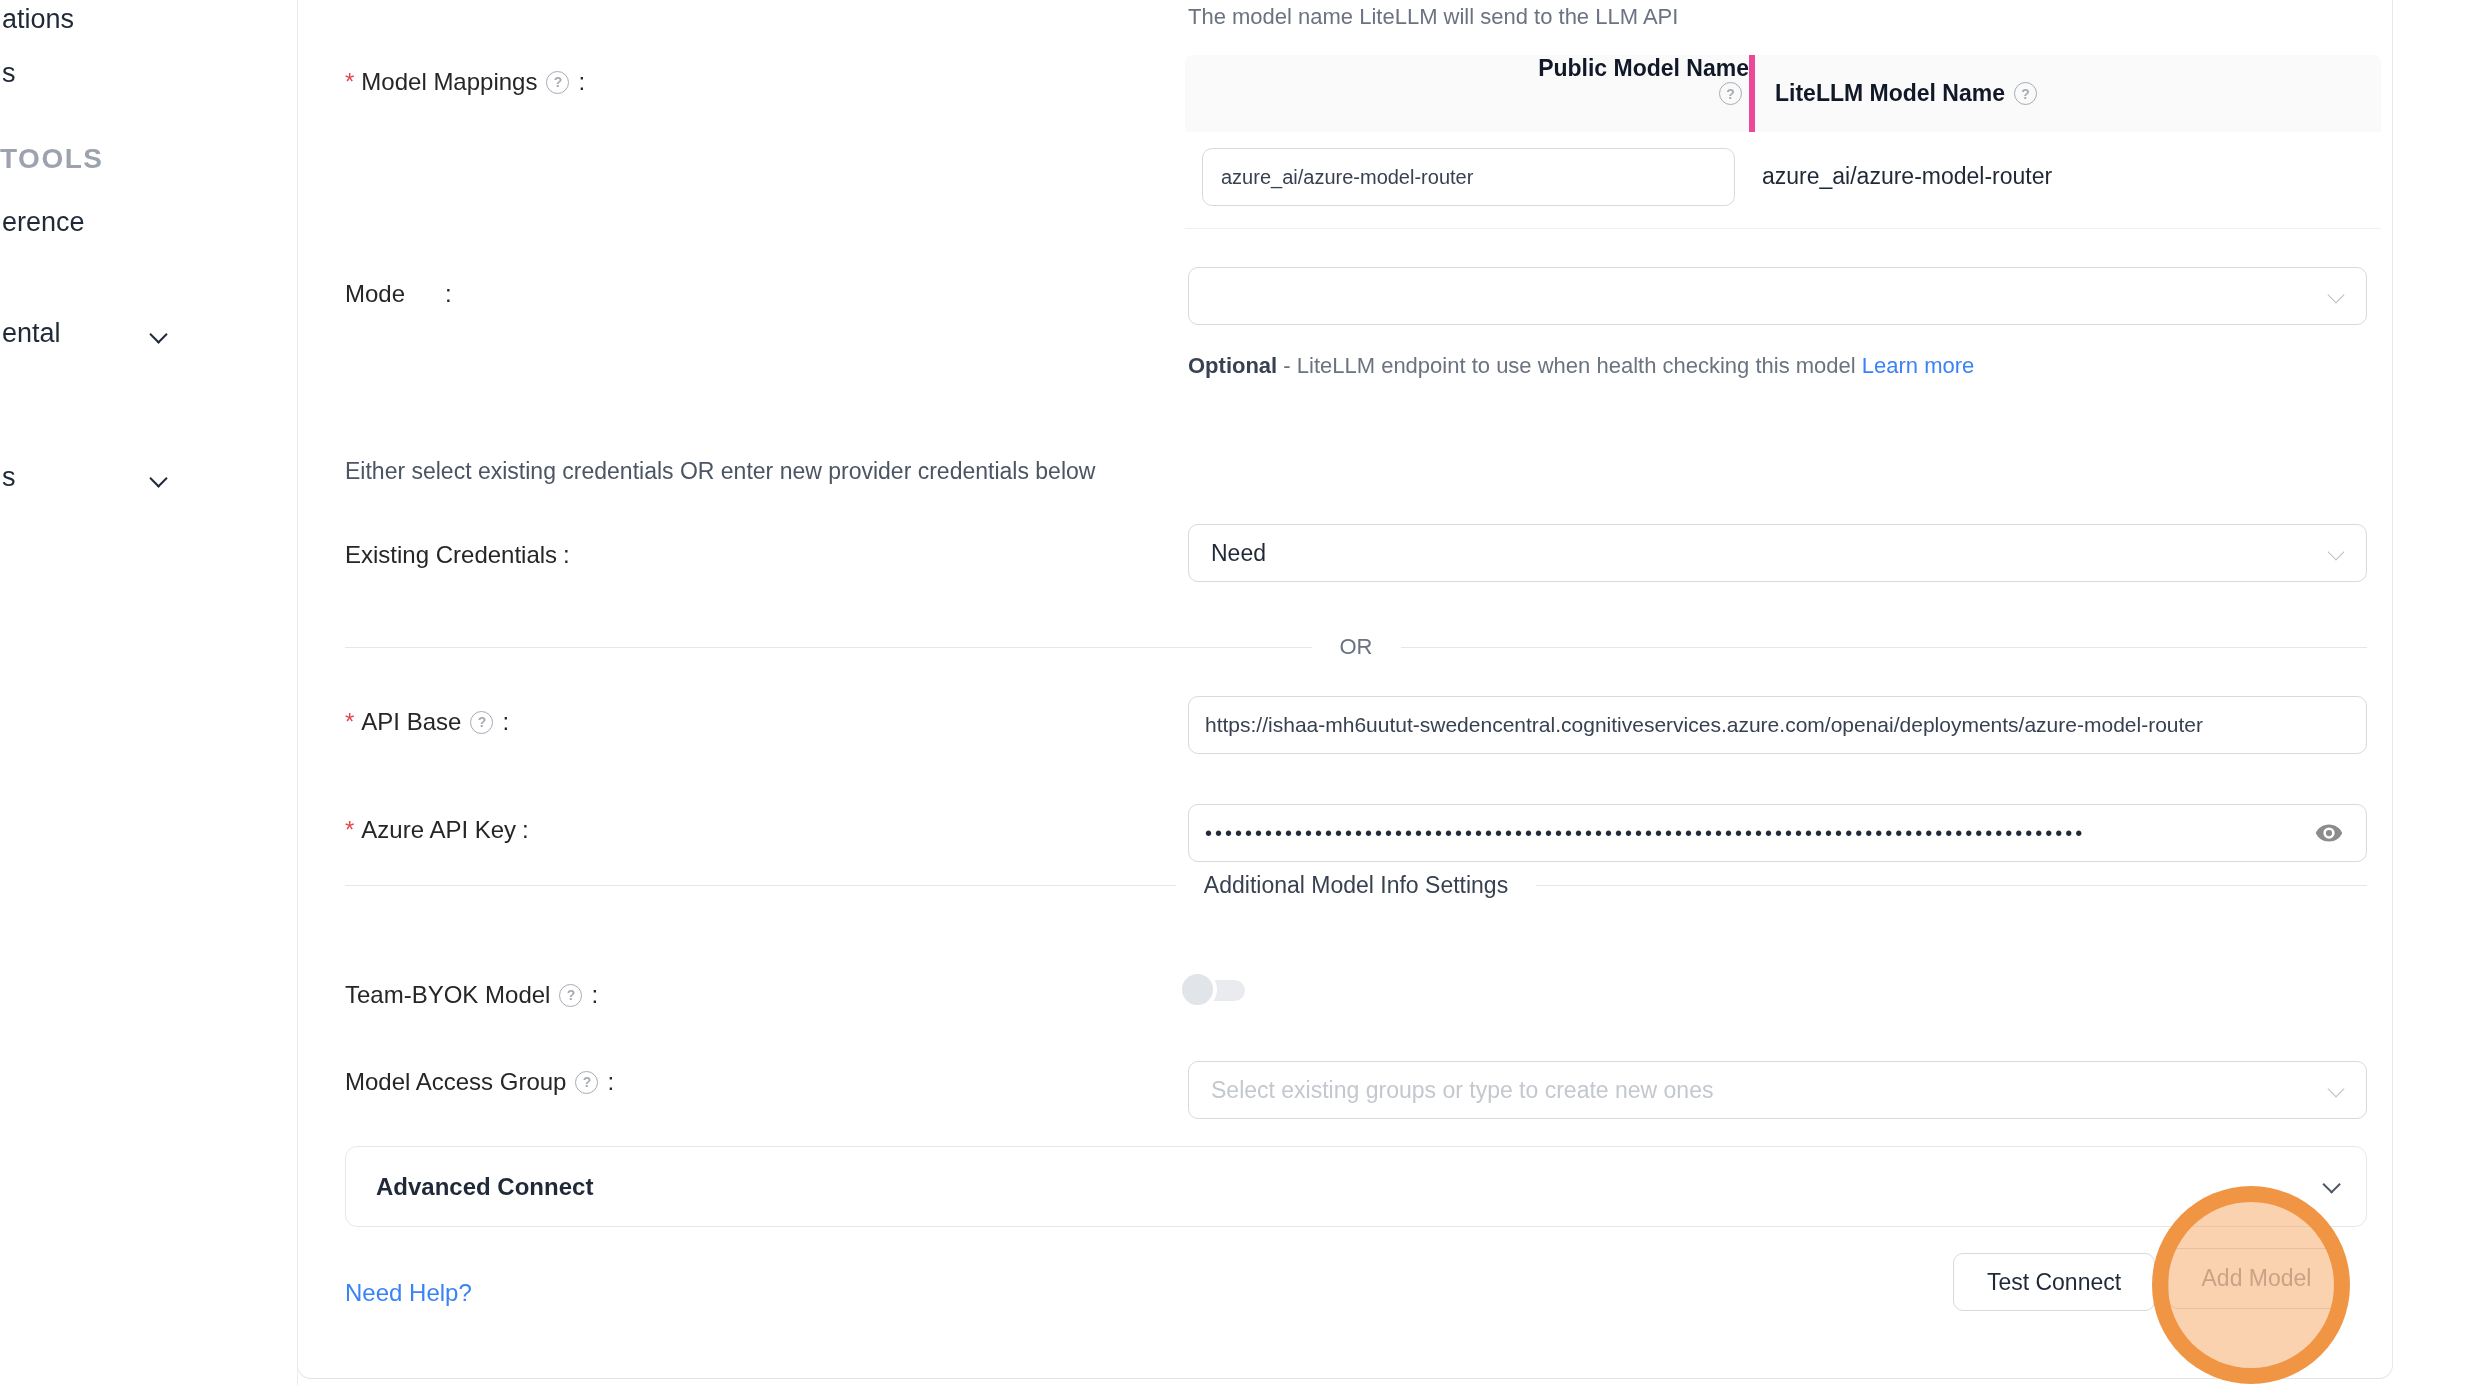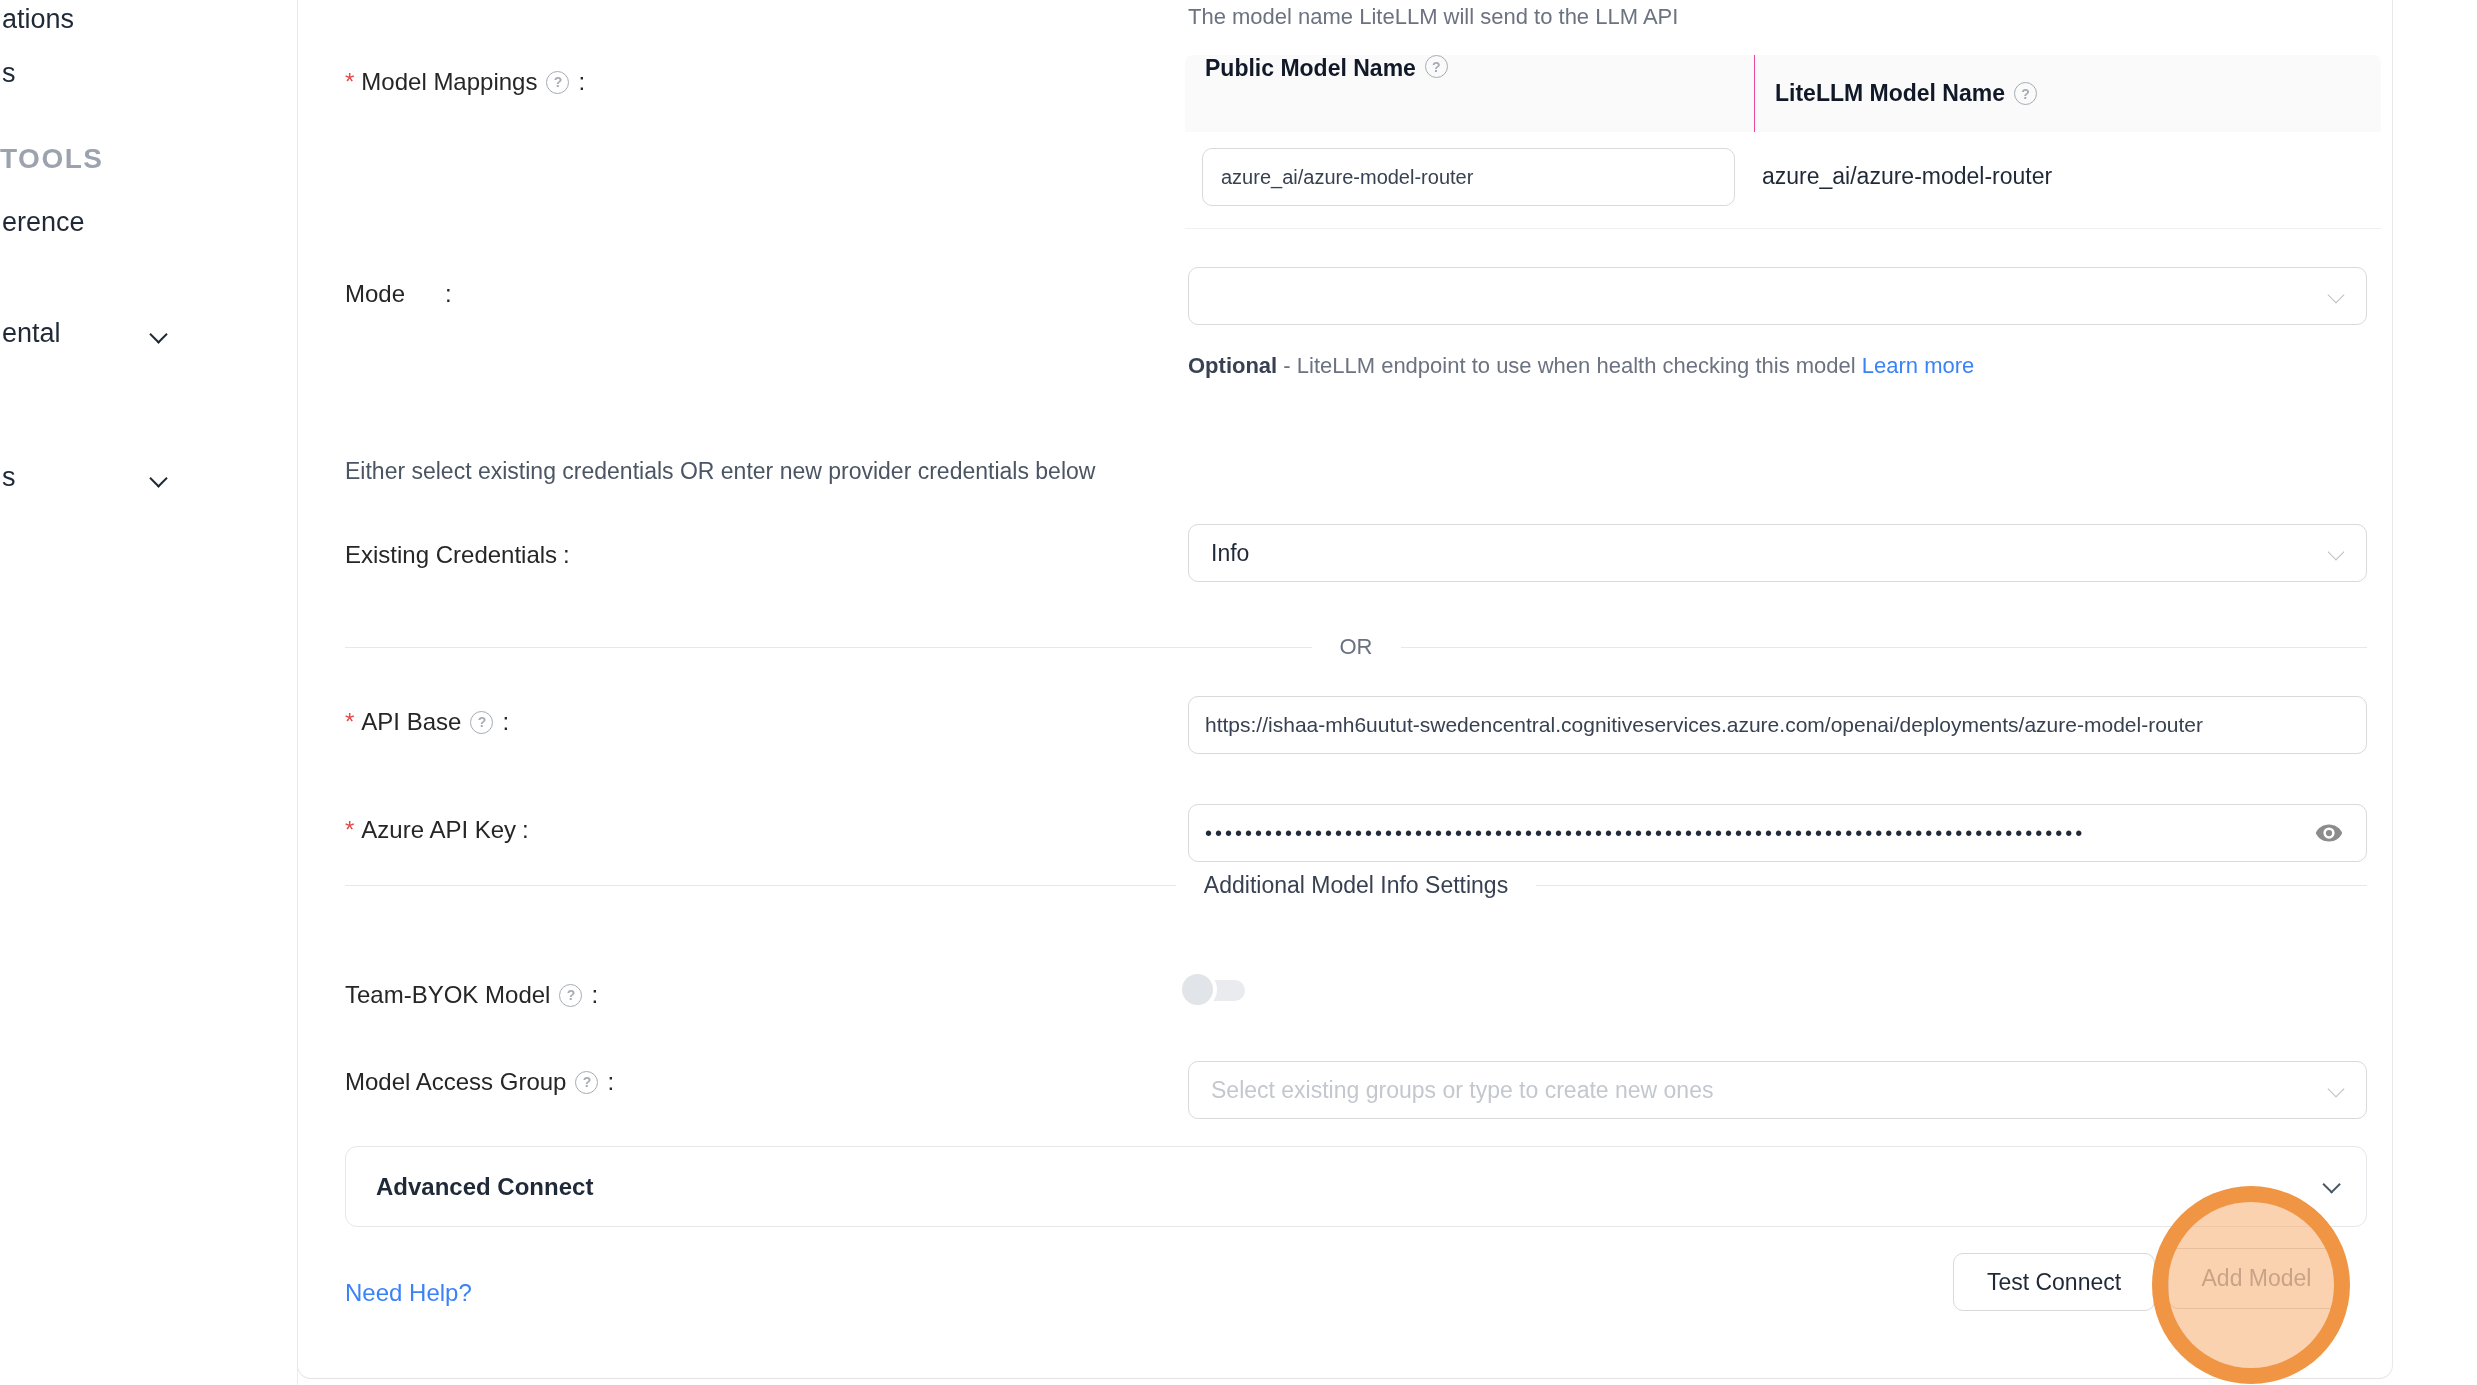--- a/index.html
+++ b/index.html
@@ -42,21 +42,21 @@
     flex: none;
   }
   .colon { margin-left: 2px; }
 
   .helper-text { position: absolute; left: 890px; top: 6px; font-size: 22px; color: #6b7280; }
 
   
   .mtable { position: absolute; left: 887px; top: 57px; width: 1196px; border-bottom: 1px solid #f0f0f0; }
   .mtable-head { display: flex; height: 77px; background: #fafafa; border-radius: 8px 8px 0 0; align-items: center; }
   .mtable-th { display: flex; align-items: center; font-size: 23px; font-weight: 700; color: #111827; }
-  .mtable-th.th1 { width: 570px; padding-left: 20px; align-self: stretch; align-items: flex-start; border-right: 1px solid #ec4899; }
+  .mtable-th.th1 { width: 570px; padding-left: 20px; align-self: stretch; align-items: flex-end; border-right: 6px solid #ec4899; flex-direction: column; }
   .mtable-th.th2 { flex: 1; padding-left: 20px; }
   .mtable-body { position: relative; height: 96px; background: #ffffff; }
   .mtable-input {
     position: absolute; left: 17px; top: 16px; width: 533px; height: 58px;
     border: 1px solid #d9d9d9; border-radius: 10px; padding: 0 18px;
     font-size: 20px; color: #374151; font-family: "Liberation Sans", sans-serif; outline: none; background: #fff;
   }
   .mtable-static { position: absolute; left: 577px; top: 31px; font-size: 23px; color: #1f2937; }
 
   
@@ -189,21 +189,21 @@
     <b>Optional</b><span> - LiteLLM endpoint to use when health checking this model </span><a>Learn more</a>
   </div>
 
   <div class="note">Either select existing credentials OR enter new provider credentials below</div>
 
   <div class="label" style="left:47px; top:543px;">
     <span>Existing Credentials</span>
     <span class="colon" style="margin-left:6px;">:</span>
   </div>
   <div class="select" style="top:526px;">
-    <span class="value">Info</span>
+    <span class="value">Need</span>
     <span class="sel-chev"></span>
   </div>
 
   <div class="divider-row" style="top:634px; height:30px;">
     <span class="line"></span>
     <span class="dtext">OR</span>
     <span class="line"></span>
   </div>
 
   <div class="label" style="left:47px; top:710px;">

